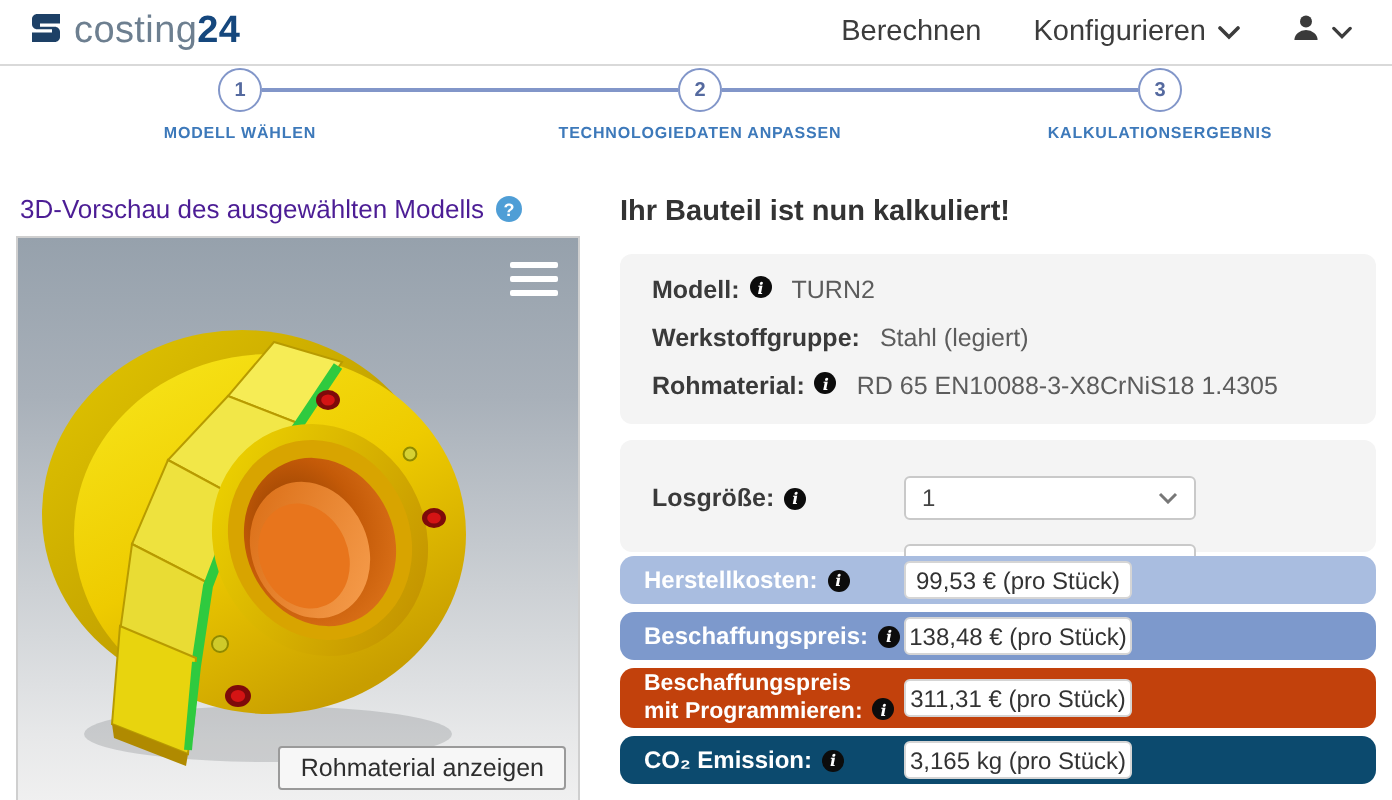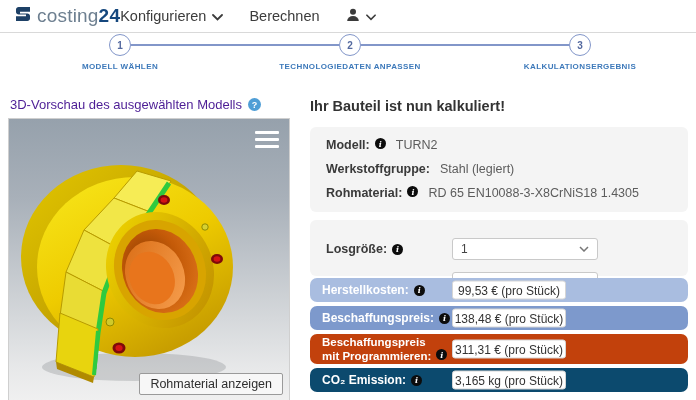--- a/index.html
+++ b/index.html
@@ -6,21 +6,21 @@
   html,body { width:696px; height:400px; }
   body {
     font-family:"Liberation Sans","DejaVu Sans",sans-serif;
     background:#ffffff; color:#3a3a3a; position:relative; overflow:hidden;
   }
 
   
   .header {
     position:absolute; top:0; left:0; width:696px; height:33px;
     border-bottom:1px solid #d9d9d9;
-    display:flex; align-items:center; justify-content:flex-start;
+    display:flex; align-items:center; justify-content:space-between;
     padding:0 20px 0 14px;
   }
   .logo { display:flex; align-items:center; gap:5px; cursor:pointer; }
   .logo-text { font-size:19px; letter-spacing:.2px; }
   .logo-name { color:#6d7f90; font-weight:400; }
   .logo-suffix { color:#15477d; font-weight:700; }
   .nav { display:flex; align-items:center; gap:26px; }
   .nav-item { font-size:14.5px; color:#3c3c3c; cursor:pointer; display:flex; align-items:center; gap:6px; }
   .chev { display:inline-block; }
 
@@ -114,29 +114,29 @@
   <div class="logo">
     <span>
       <svg width="18" height="18" viewBox="0 0 18 18">
         <path d="M16 2 H4.6 C3.2 2 2 3.1 2 4.5 v2.6 c0 1.4 1.2 2.5 2.6 2.5 H12 v1.6 H2 V16 h11.4 c1.4 0 2.6-1.1 2.6-2.5 v-2.6 c0-1.4-1.2-2.5-2.6-2.5 H6 V6.8 h10 z" fill="#1d4066"></path>
       </svg>
     </span>
     <span class="logo-text"><span class="logo-name">costing</span><span class="logo-suffix">24</span></span>
   </div>
   <div class="nav">
     <div class="nav-item">
+      <span>Berechnen</span>
+    </div>
+    <div class="nav-item">
       <span>Konfigurieren</span>
       <span class="chev">
         <svg width="11" height="7" viewBox="0 0 11 7">
             <path d="M1 1 L5.5 5.5 L10 1" stroke="#3c3c3c" stroke-width="1.8" fill="none" stroke-linecap="round"></path>
           </svg>
       </span>
-    </div>
-    <div class="nav-item">
-      <span>Berechnen</span>
     </div>
     <div class="nav-item">
       <span>
         <svg width="14" height="14" viewBox="0 0 14 14">
           <circle cx="7" cy="3.8" r="3" fill="#3a3a3a"></circle>
           <path d="M1.2 13 a5.8 5 0 0 1 11.6 0 z" fill="#3a3a3a"></path>
         </svg>
       </span>
       <span class="chev">
         <svg width="10" height="7" viewBox="0 0 11 7">

